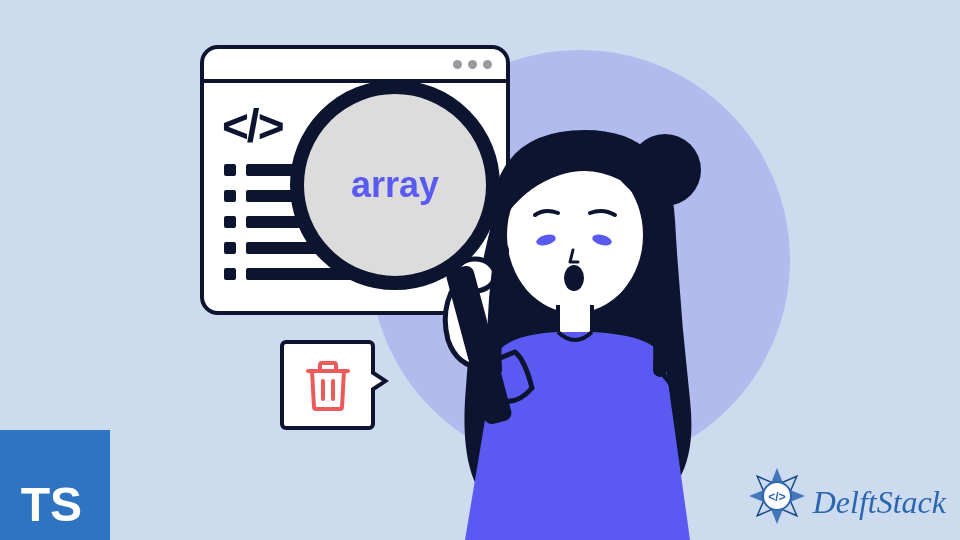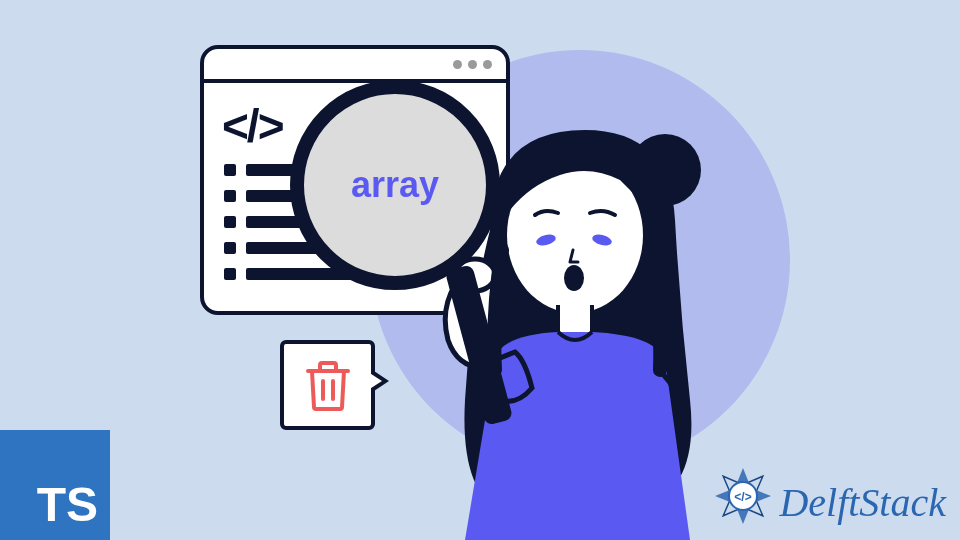--- a/index.html
+++ b/index.html
@@ -154,39 +154,39 @@
   .ts-badge {
     position: absolute;
     left: 0;
     bottom: 0;
     width: 110px;
     height: 110px;
     background: #2f74c0;
     display: flex;
     align-items: flex-end;
     justify-content: flex-end;
-    padding: 8px 12px;
+    padding: 8px 28px;
   }
   .ts-text {
     color: #ffffff;
     font-size: 48px;
     font-weight: 700;
     font-family: Arial, sans-serif;
   }
   .delftstack-logo {
     position: absolute;
     right: 14px;
     bottom: 14px;
     display: flex;
     align-items: center;
     gap: 6px;
   }
   .delftstack-text {
     color: #2b66b1;
-    font-size: 40px;
+    font-size: 32px;
     font-style: italic;
     font-family: Georgia, serif;
     font-weight: 500;
     margin-top: 12px;
   }
   .delftstack-icon {
     position: relative;
     width: 60px;
     height: 60px;
   }

